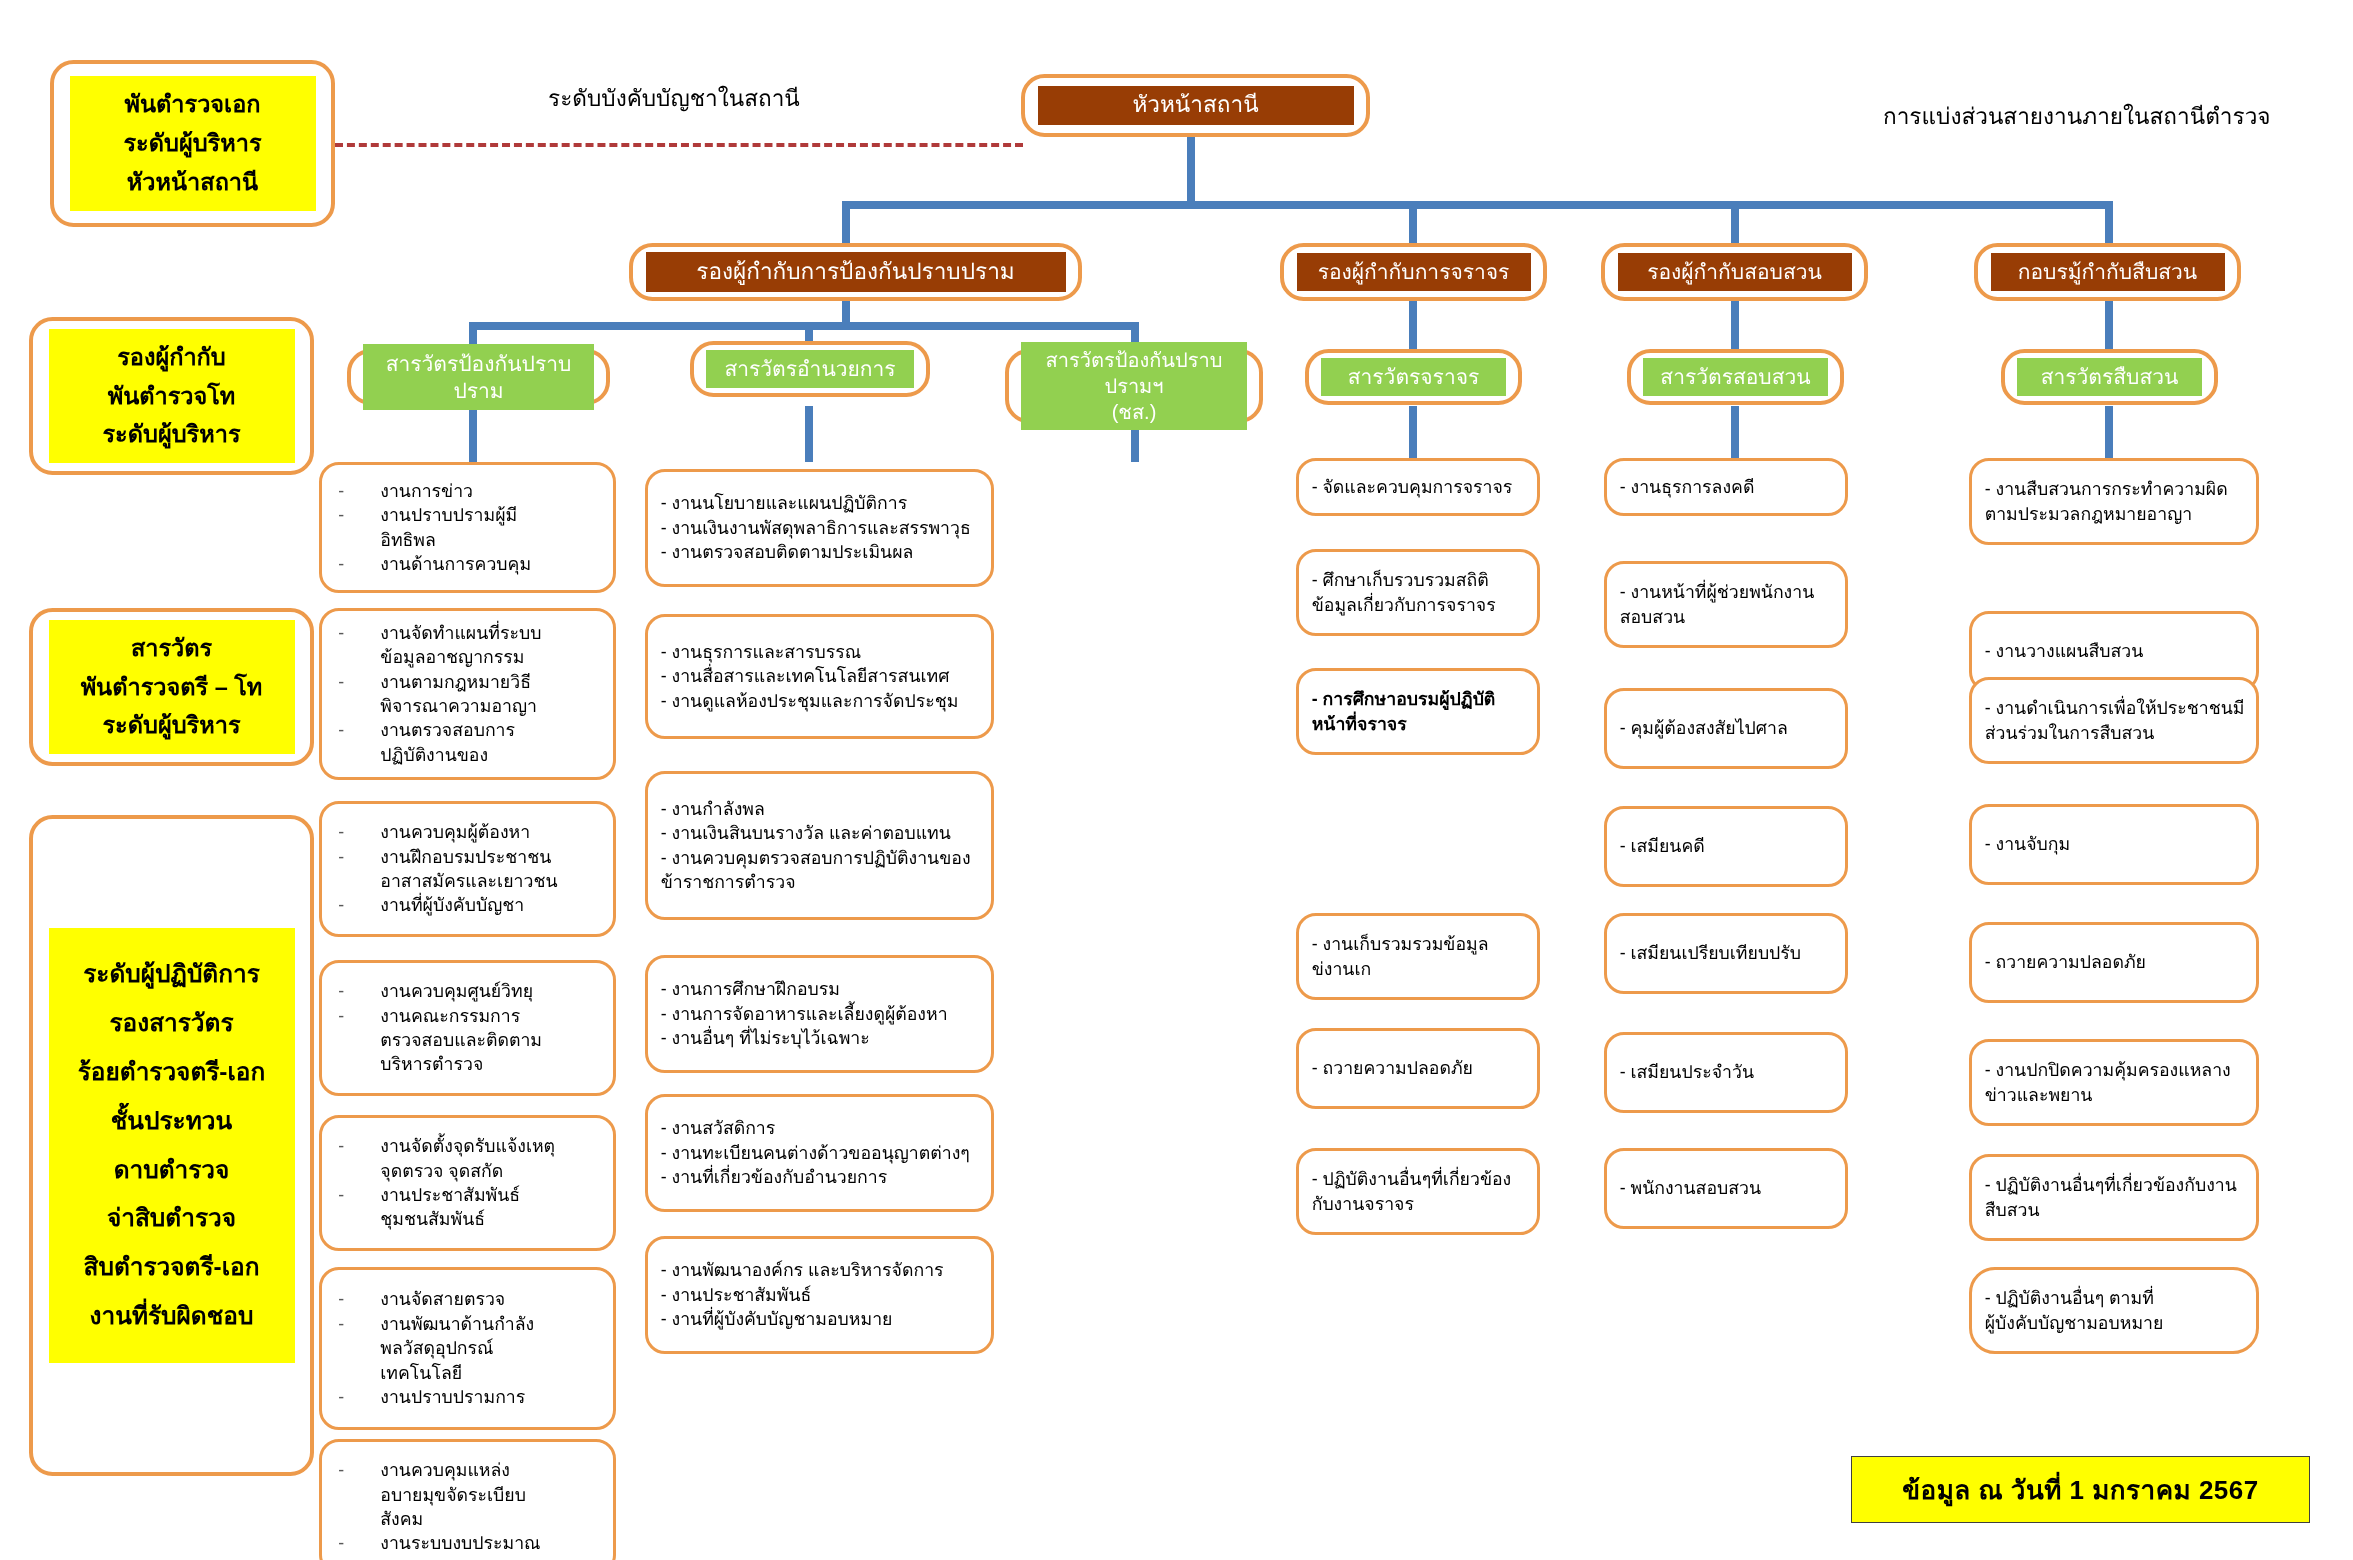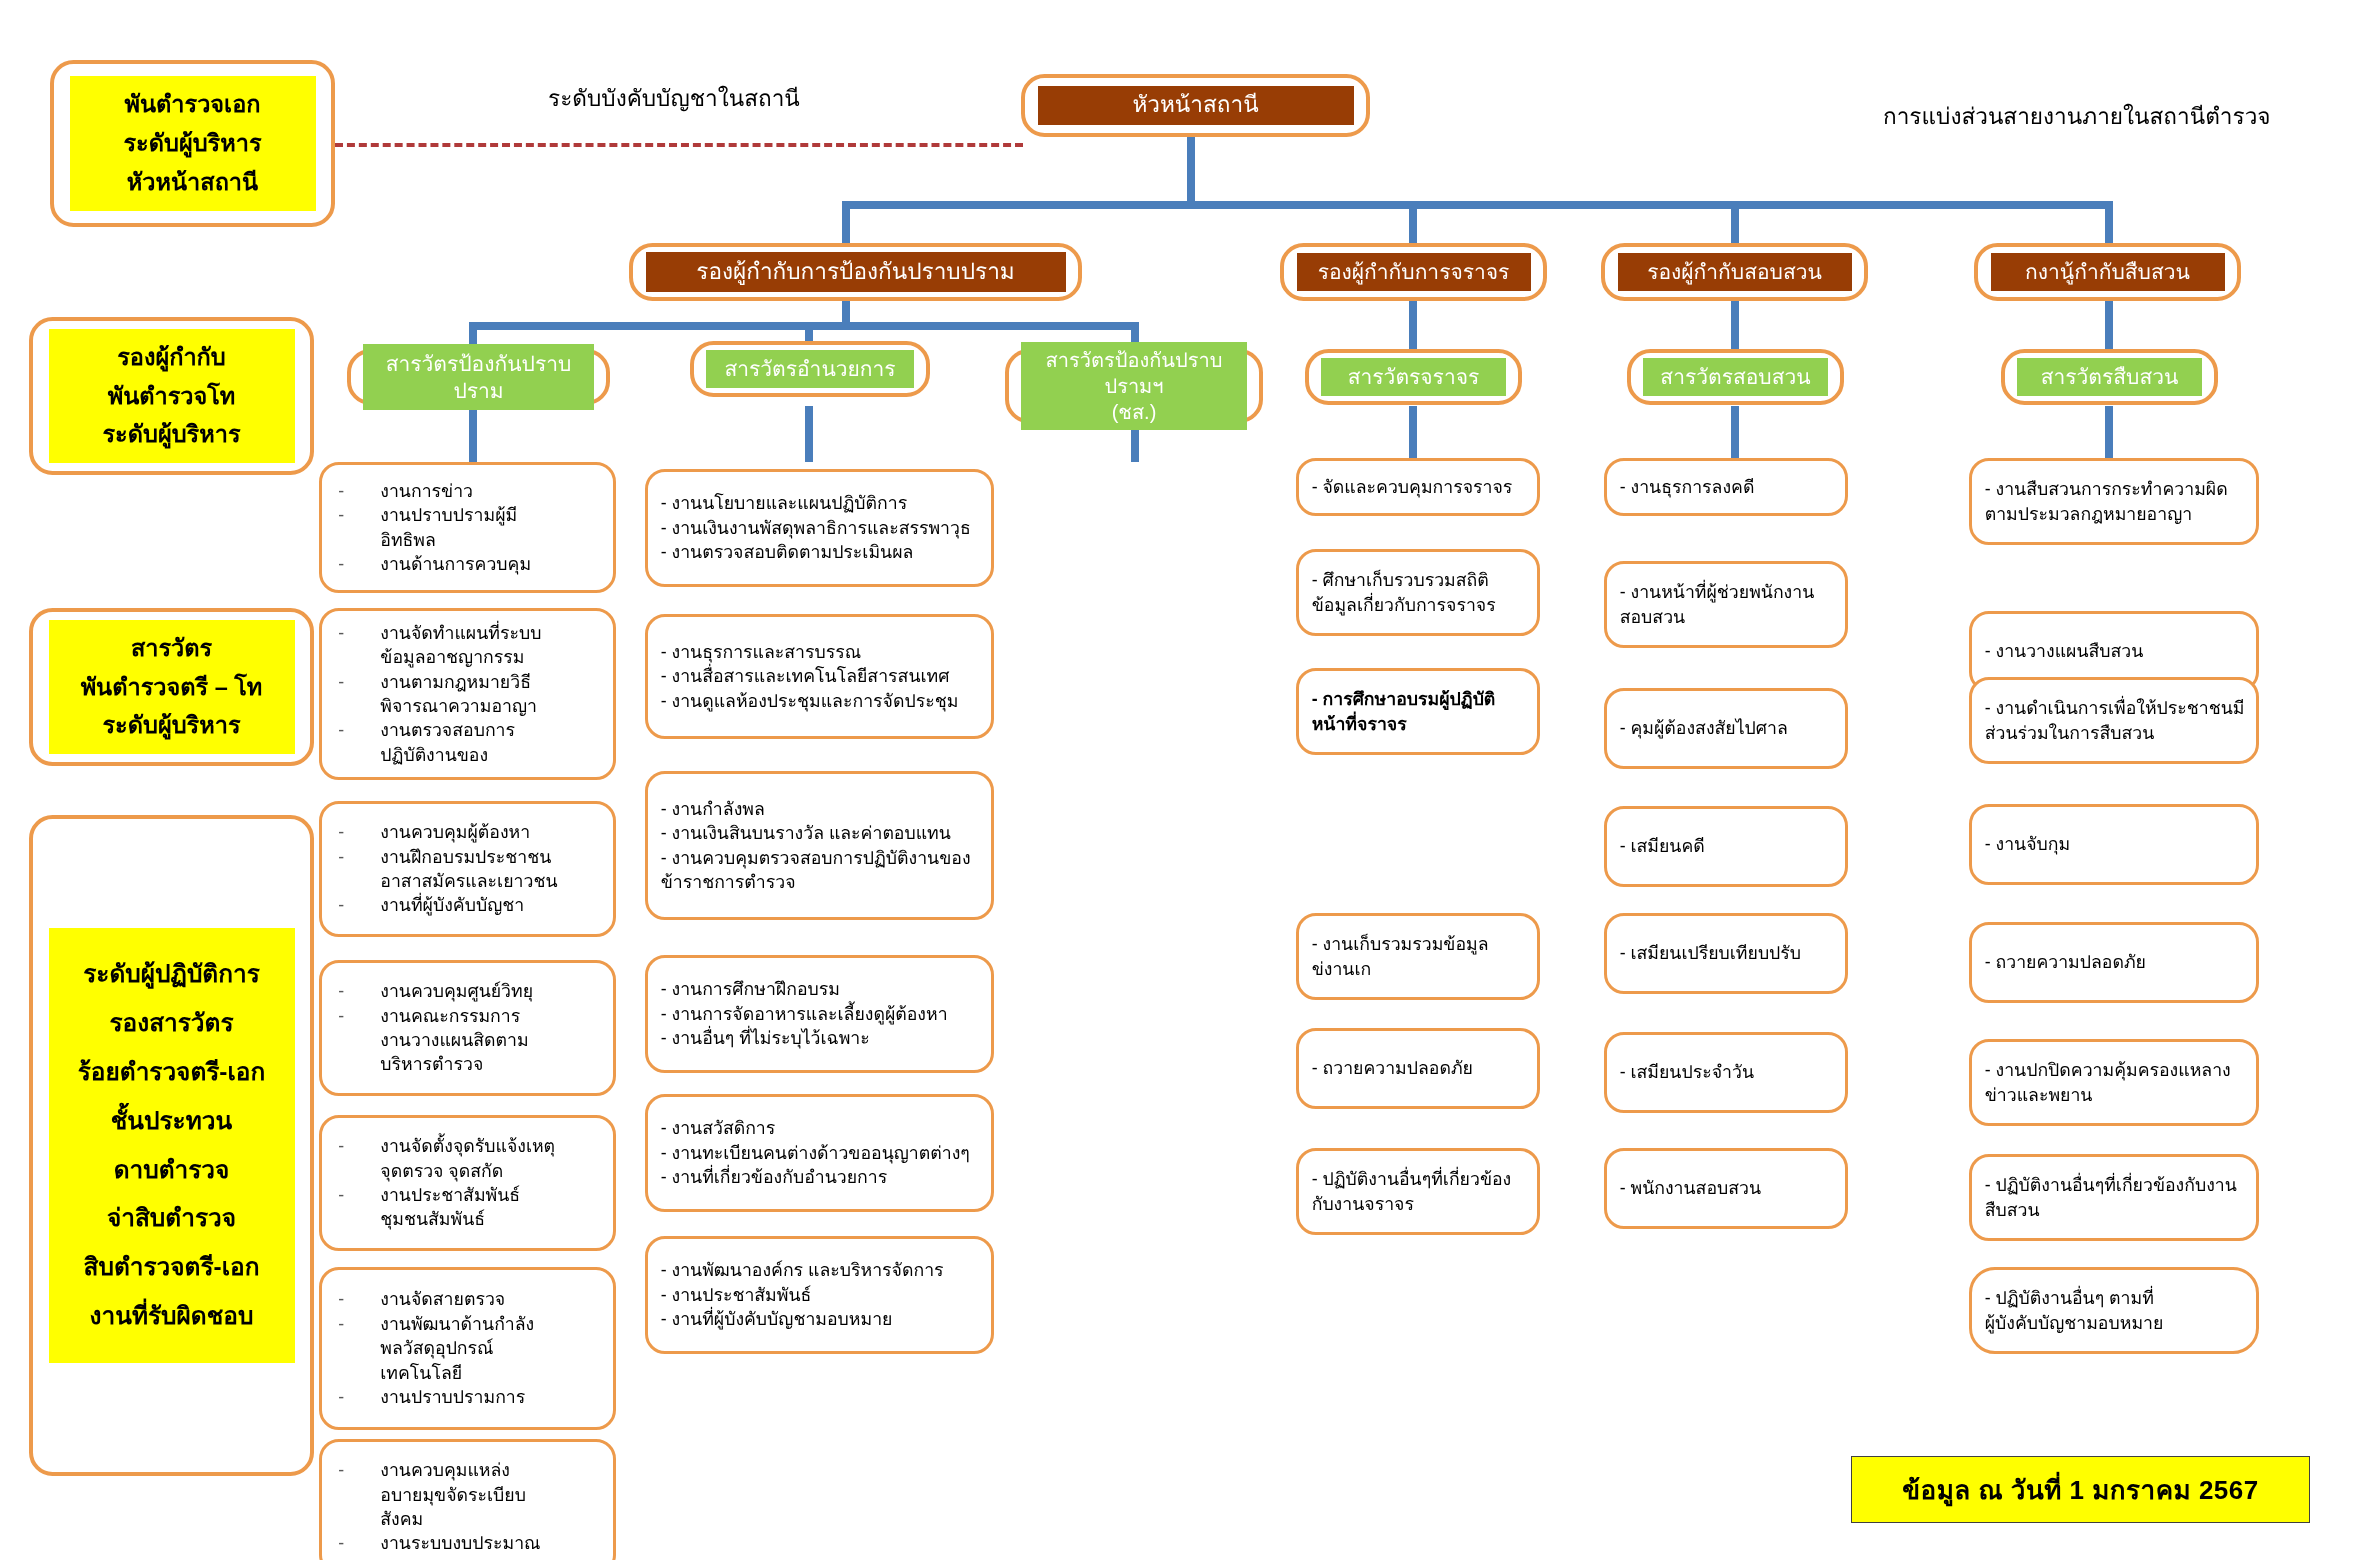--- a/index.html
+++ b/index.html
@@ -199,21 +199,21 @@
   <div class="node card" style="left:629px;top:243px;width:453px;height:58px;">
     <div class="plate-brown">รองผู้กำกับการป้องกันปราบปราม</div>
   </div>
   <div class="node card" style="left:1280px;top:243px;width:267px;height:58px;">
     <div class="plate-brown" style="font-size:21px;">รองผู้กำกับการจราจร</div>
   </div>
   <div class="node card" style="left:1601px;top:243px;width:267px;height:58px;">
     <div class="plate-brown" style="font-size:21px;">รองผู้กำกับสอบสวน</div>
   </div>
   <div class="node card" style="left:1974px;top:243px;width:267px;height:58px;">
-    <div class="plate-brown" style="font-size:21px;">กงานู้กำกับสืบสวน</div>
+    <div class="plate-brown" style="font-size:21px;">กอบรมู้กำกับสืบสวน</div>
   </div>
 
   <div class="node card" style="left:347px;top:349px;width:263px;height:56px;">
     <div class="plate-green">สารวัตรป้องกันปราบปราม</div>
   </div>
   <div class="node card" style="left:690px;top:341px;width:240px;height:56px;">
     <div class="plate-green">สารวัตรอำนวยการ</div>
   </div>
   <div class="node card" style="left:1005px;top:349px;width:258px;height:74px;">
     <div class="plate-green" style="white-space:pre-line;font-size:20px;">สารวัตรป้องกันปราบปรามฯ
@@ -281,21 +281,21 @@
 
   <div class="detail dashcol" style="position:absolute;left:319px;top:960px;width:297px;height:136px;">
     <div class="row">
         <span class="bullet">-</span>
         <span class="txt">งานควบคุมศูนย์วิทยุ</span>
       </div>
     <div class="row">
         <span class="bullet">-</span>
         <span class="txt">งานคณะกรรมการ</span>
       </div>
-    <div class="cont">งานวางแผนสิดตาม</div>
+    <div class="cont">ตรวจสอบและติดตาม</div>
     <div class="cont">บริหารตำรวจ</div>
   </div>
 
   <div class="detail dashcol" style="position:absolute;left:319px;top:1115px;width:297px;height:136px;">
     <div class="row">
         <span class="bullet">-</span>
         <span class="txt">งานจัดตั้งจุดรับแจ้งเหตุ</span>
       </div>
     <div class="cont">จุดตรวจ จุดสกัด</div>
     <div class="row">

